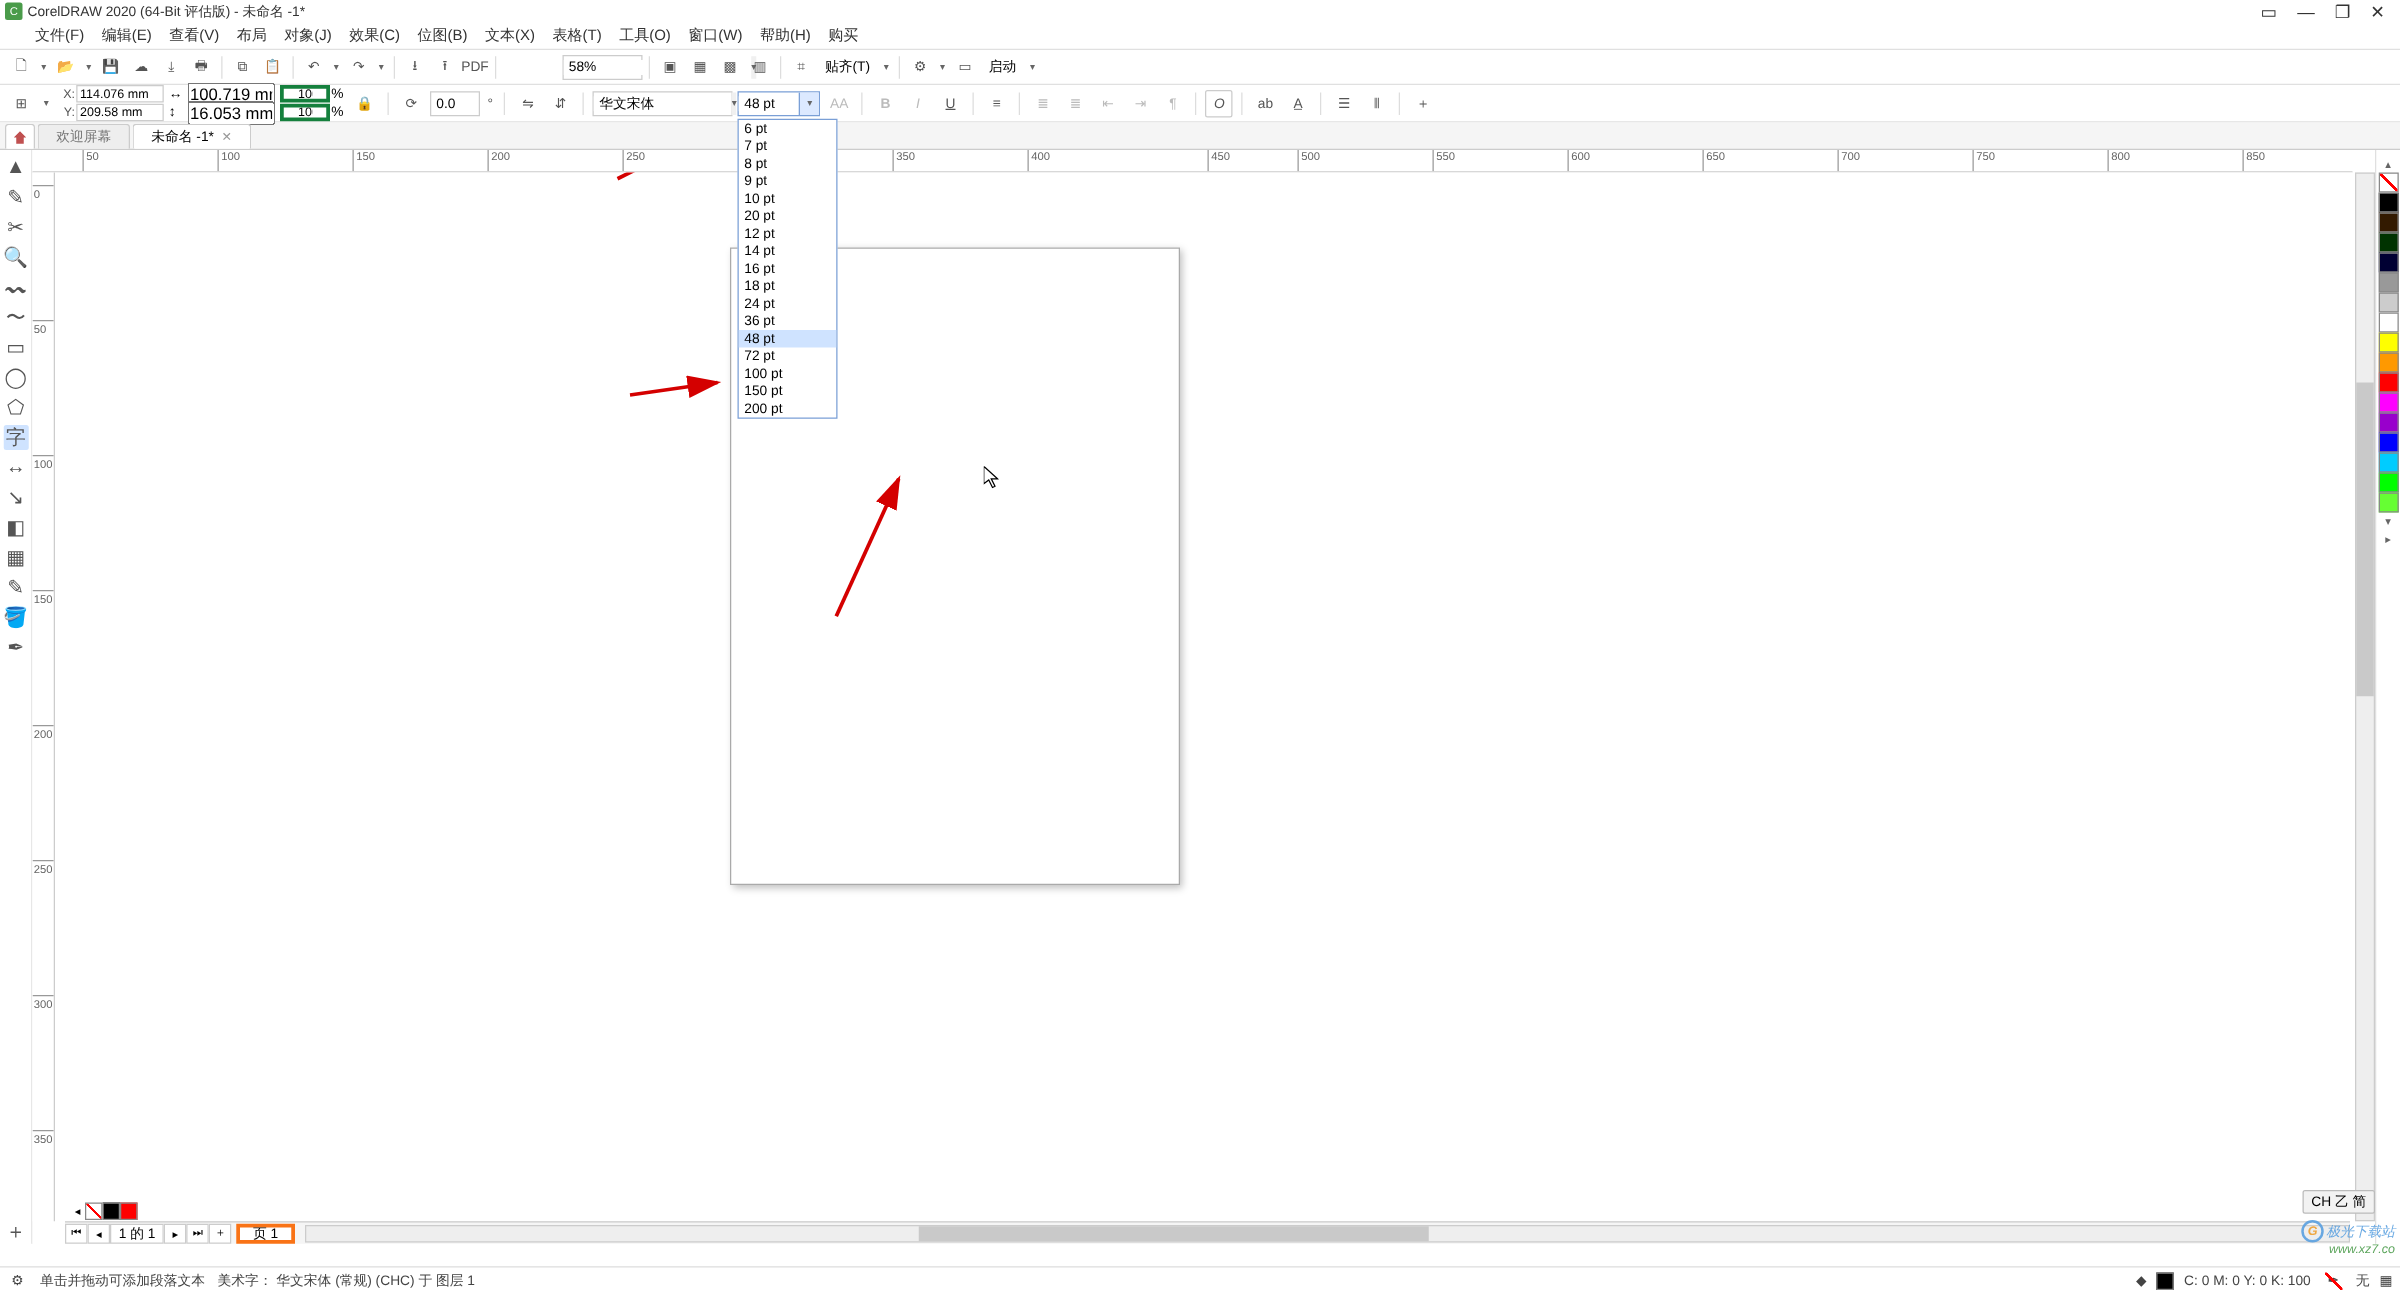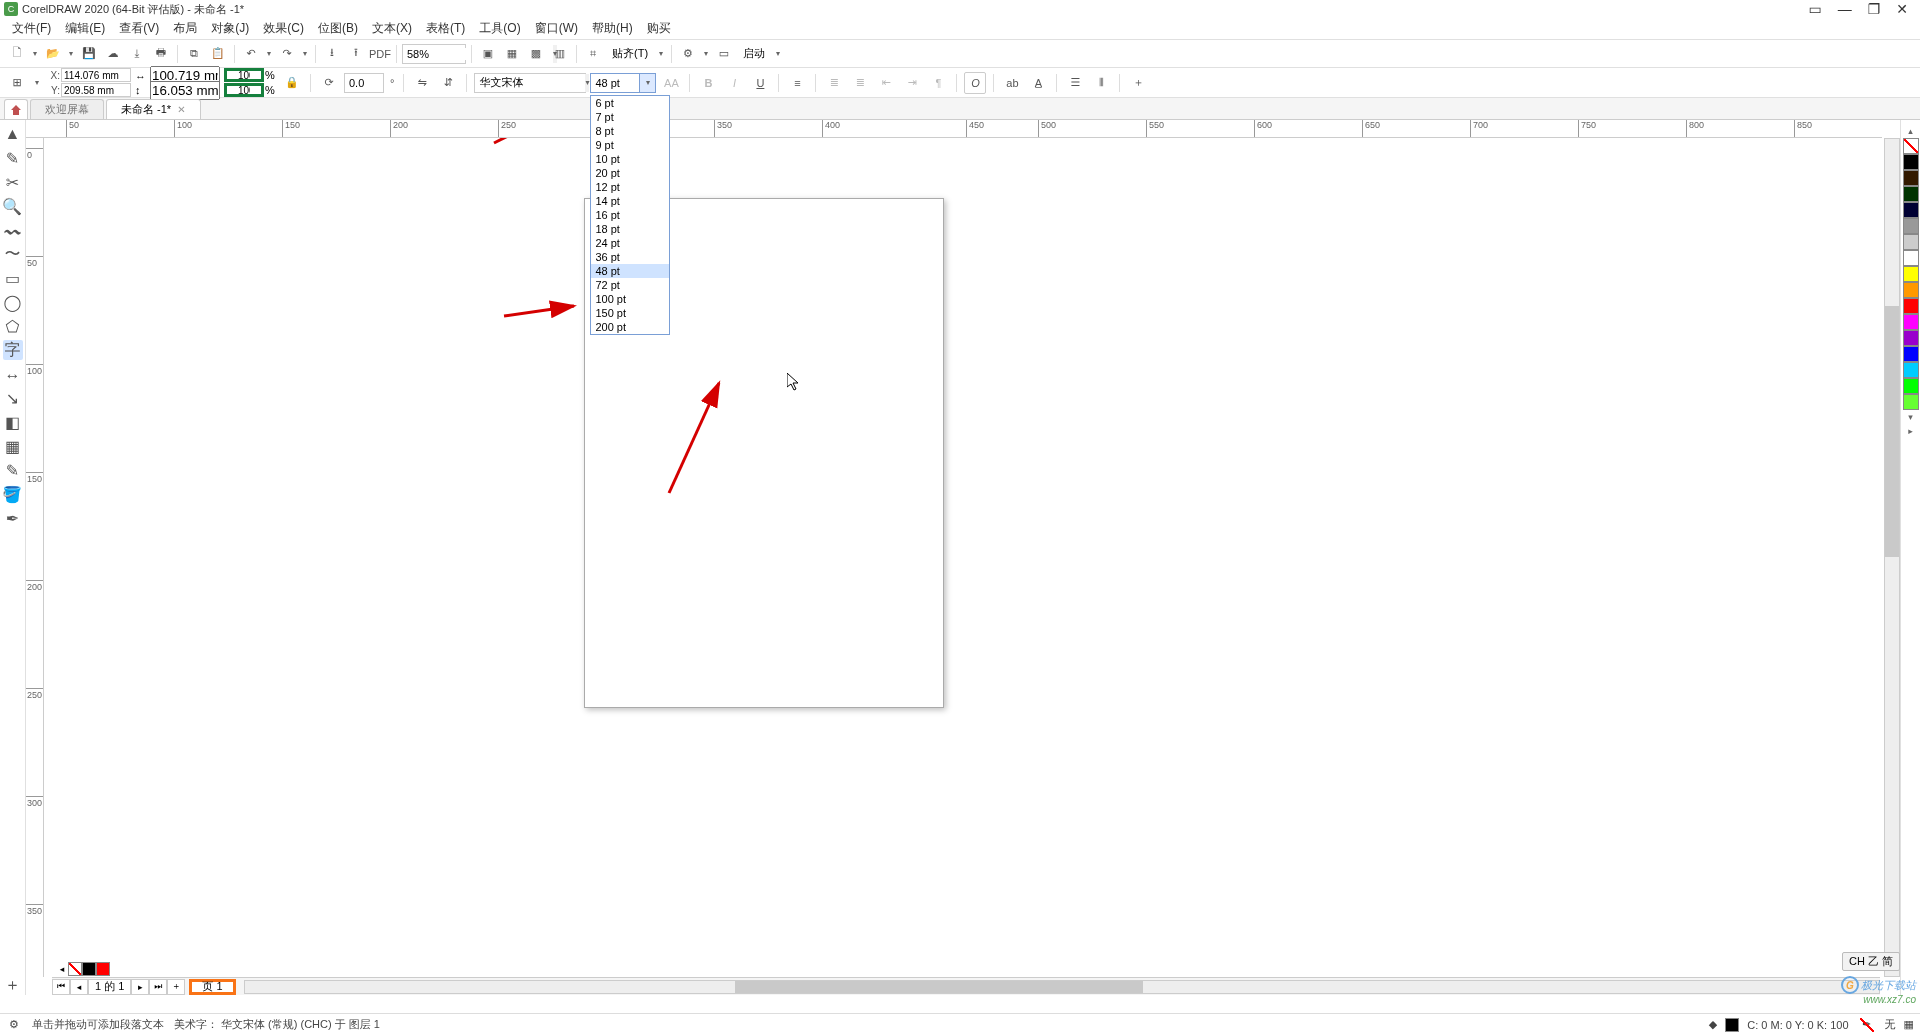--- a/index.html
+++ b/index.html
@@ -5,21 +5,21 @@
 * { margin: 0; padding: 0; box-sizing: border-box; font-family: "Microsoft YaHei", Arial, sans-serif; }
 body { background: #fff; overflow: hidden; width: 1920px; height: 1035px; position: relative; }
 
 
 .titlebar { height: 18px; background: #fff; display: flex; align-items: center; padding: 0 4px; font-size: 11px; color: #333; }
 .titlebar .logo { width: 14px; height: 14px; background: #4a9b4a; border-radius: 2px; margin-right: 4px; display:flex; align-items:center; justify-content:center; color:#fff; font-size:9px; }
 .titlebar .wincontrols { margin-left: auto; display: flex; gap: 16px; padding-right: 8px; }
 .titlebar .wincontrols span { cursor: pointer; font-size: 14px; }
 
 
-.menubar { height: 22px; display: flex; align-items: center; padding: 0 6px; gap: 2px; font-size: 12px; color: #333; border-bottom: 1px solid #e0e0e0; }
+.menubar { height: 22px; display: flex; align-items: center; padding: 0 22px; gap: 2px; font-size: 12px; color: #333; border-bottom: 1px solid #e0e0e0; }
 .menubar .item { padding: 2px 6px; cursor: pointer; }
 
 
 .toolbar { height: 28px; display: flex; align-items: center; padding: 0 6px; gap: 2px; border-bottom: 1px solid #e0e0e0; font-size: 11px; }
 .tb-btn { width: 22px; height: 22px; display: flex; align-items: center; justify-content: center; cursor: pointer; border-radius: 2px; color: #555; }
 .tb-sep { width: 1px; height: 18px; background: #ddd; margin: 0 3px; }
 .tb-input { height: 20px; border: 1px solid #ccc; padding: 0 4px; font-size: 11px; background: #fff; }
 .tb-dd { width: 10px; height: 20px; display:flex; align-items:center; justify-content:center; cursor:pointer; font-size:8px; color:#666; }
 .tb-combo { display:flex; align-items:center; border:1px solid #ccc; height:20px; background:#fff; }
 .tb-combo input { border:none; outline:none; padding:0 4px; font-size:11px; }
@@ -160,21 +160,21 @@
   <div class="tb-sep"></div>
   <div class="tb-btn">↶</div>
     <div class="tb-dd">▾</div>
   <div class="tb-btn">↷</div>
     <div class="tb-dd">▾</div>
   <div class="tb-sep"></div>
   <div class="tb-btn">⭳</div>
   <div class="tb-btn">⭱</div>
   <div class="tb-btn">PDF</div>
   <div class="tb-sep"></div>
-  <div class="tb-combo" style="width:64px;">
+  <div class="tb-combo" style="width:64px;margin-left:48px;">
     <input value="58%" style="">
     <span class="arrow">▾</span>
   </div>
   <div class="tb-sep"></div>
   <div class="tb-btn">▣</div>
   <div class="tb-btn">▦</div>
   <div class="tb-btn">▩</div>
   <div class="tb-btn">▥</div>
   <div class="tb-sep"></div>
   <div class="tb-btn">⌗</div>

